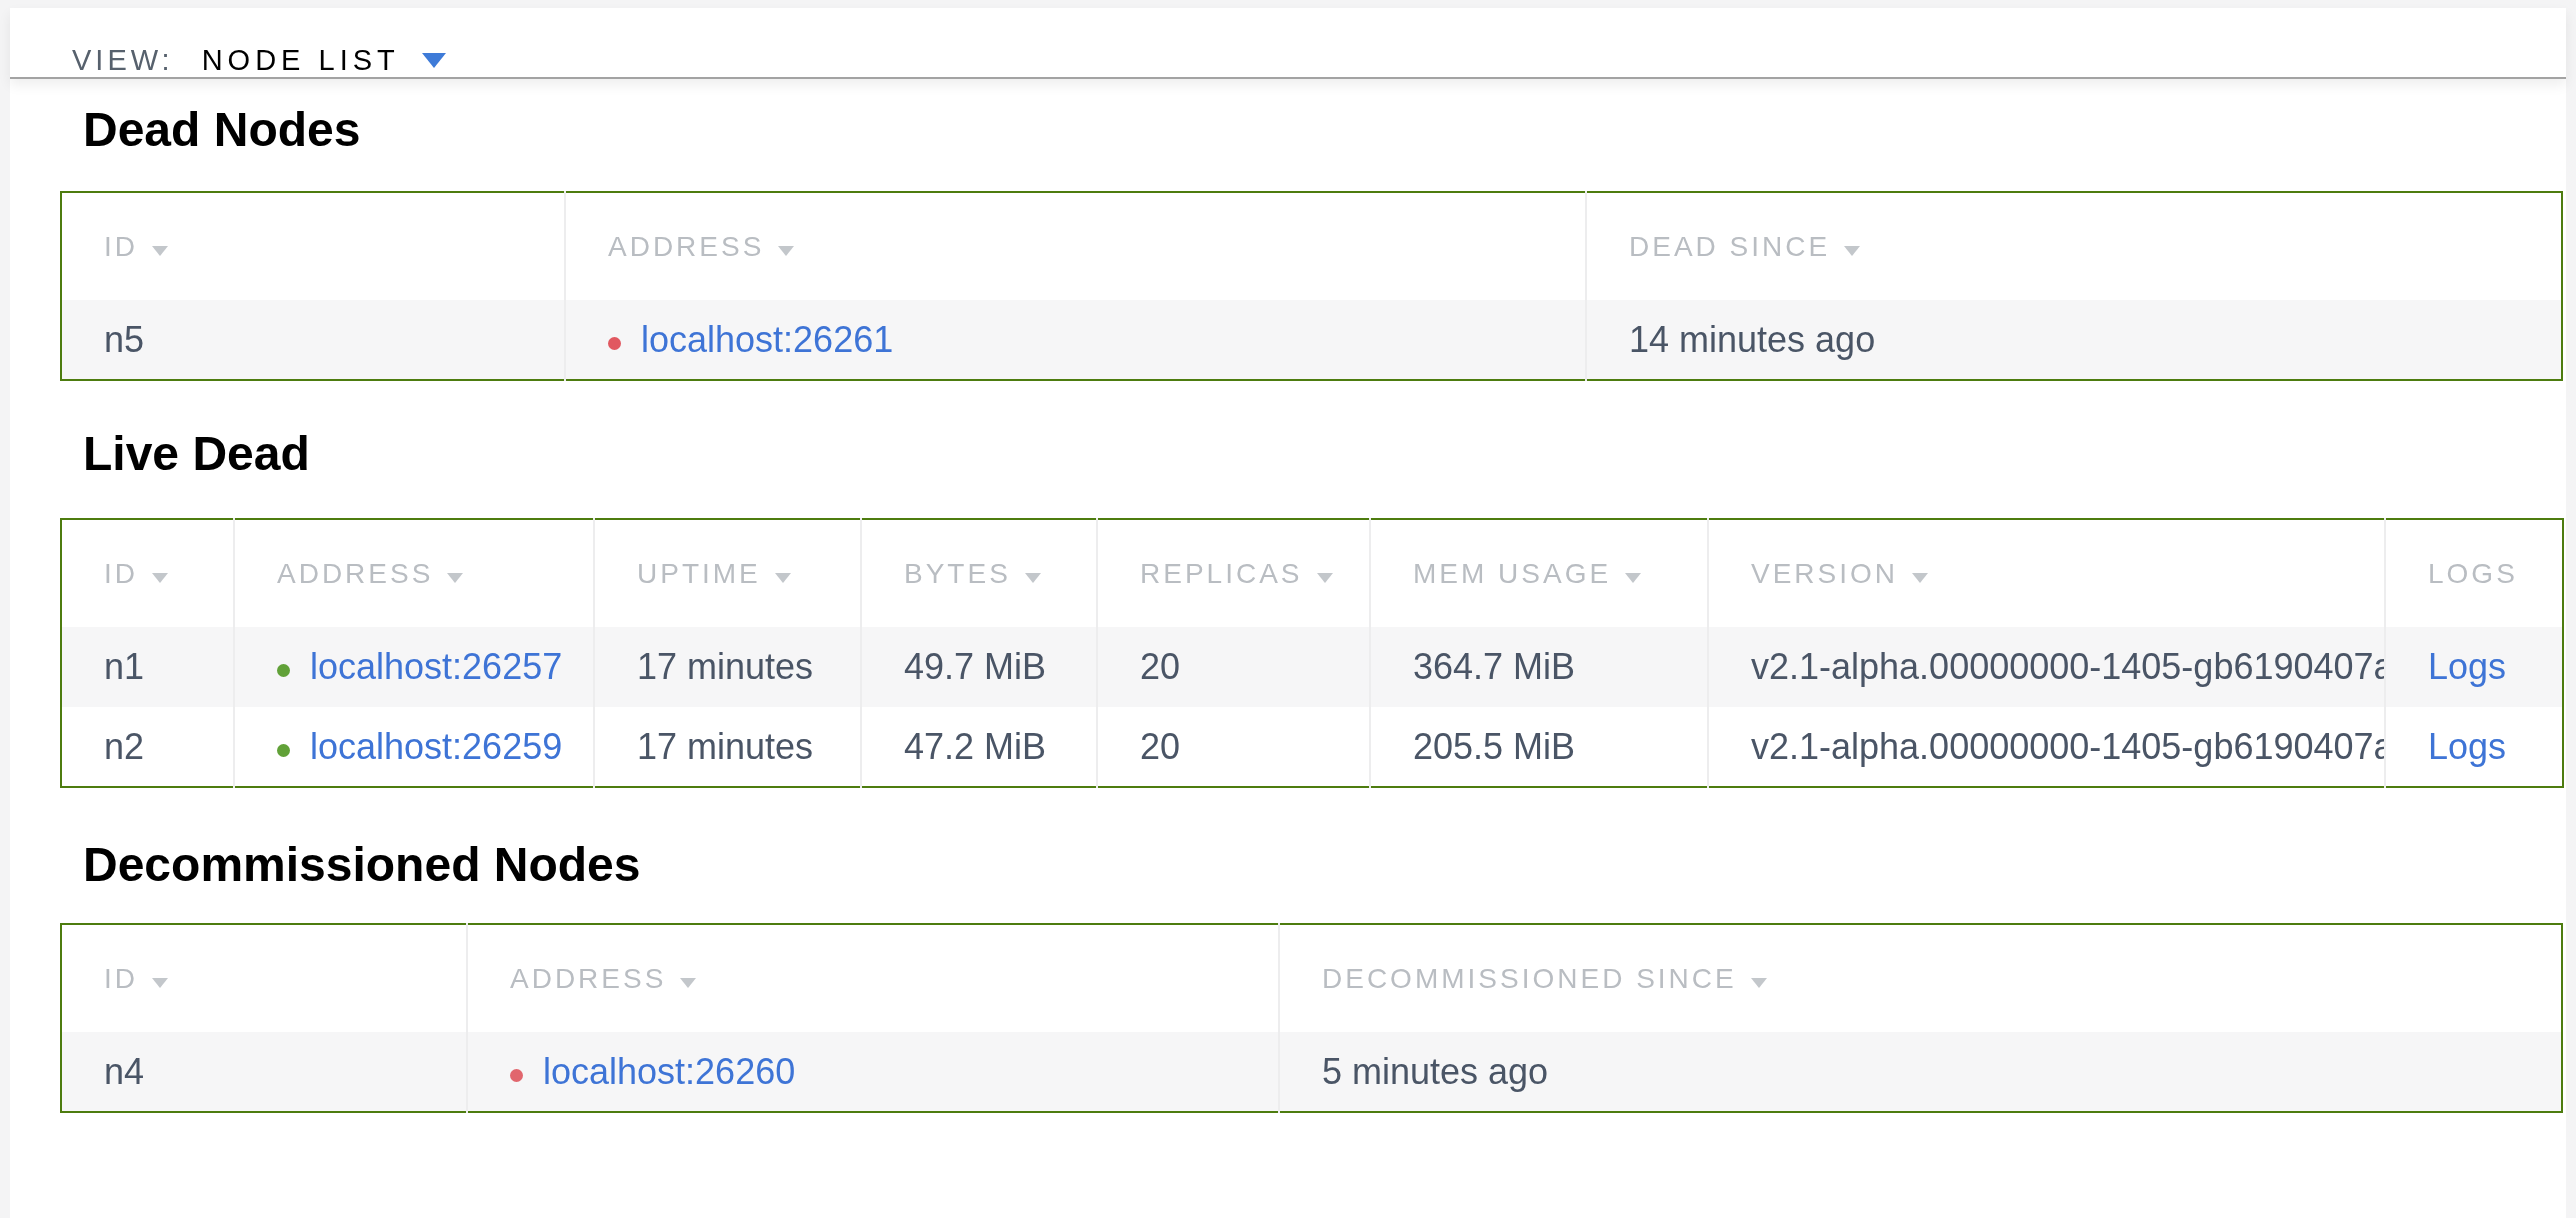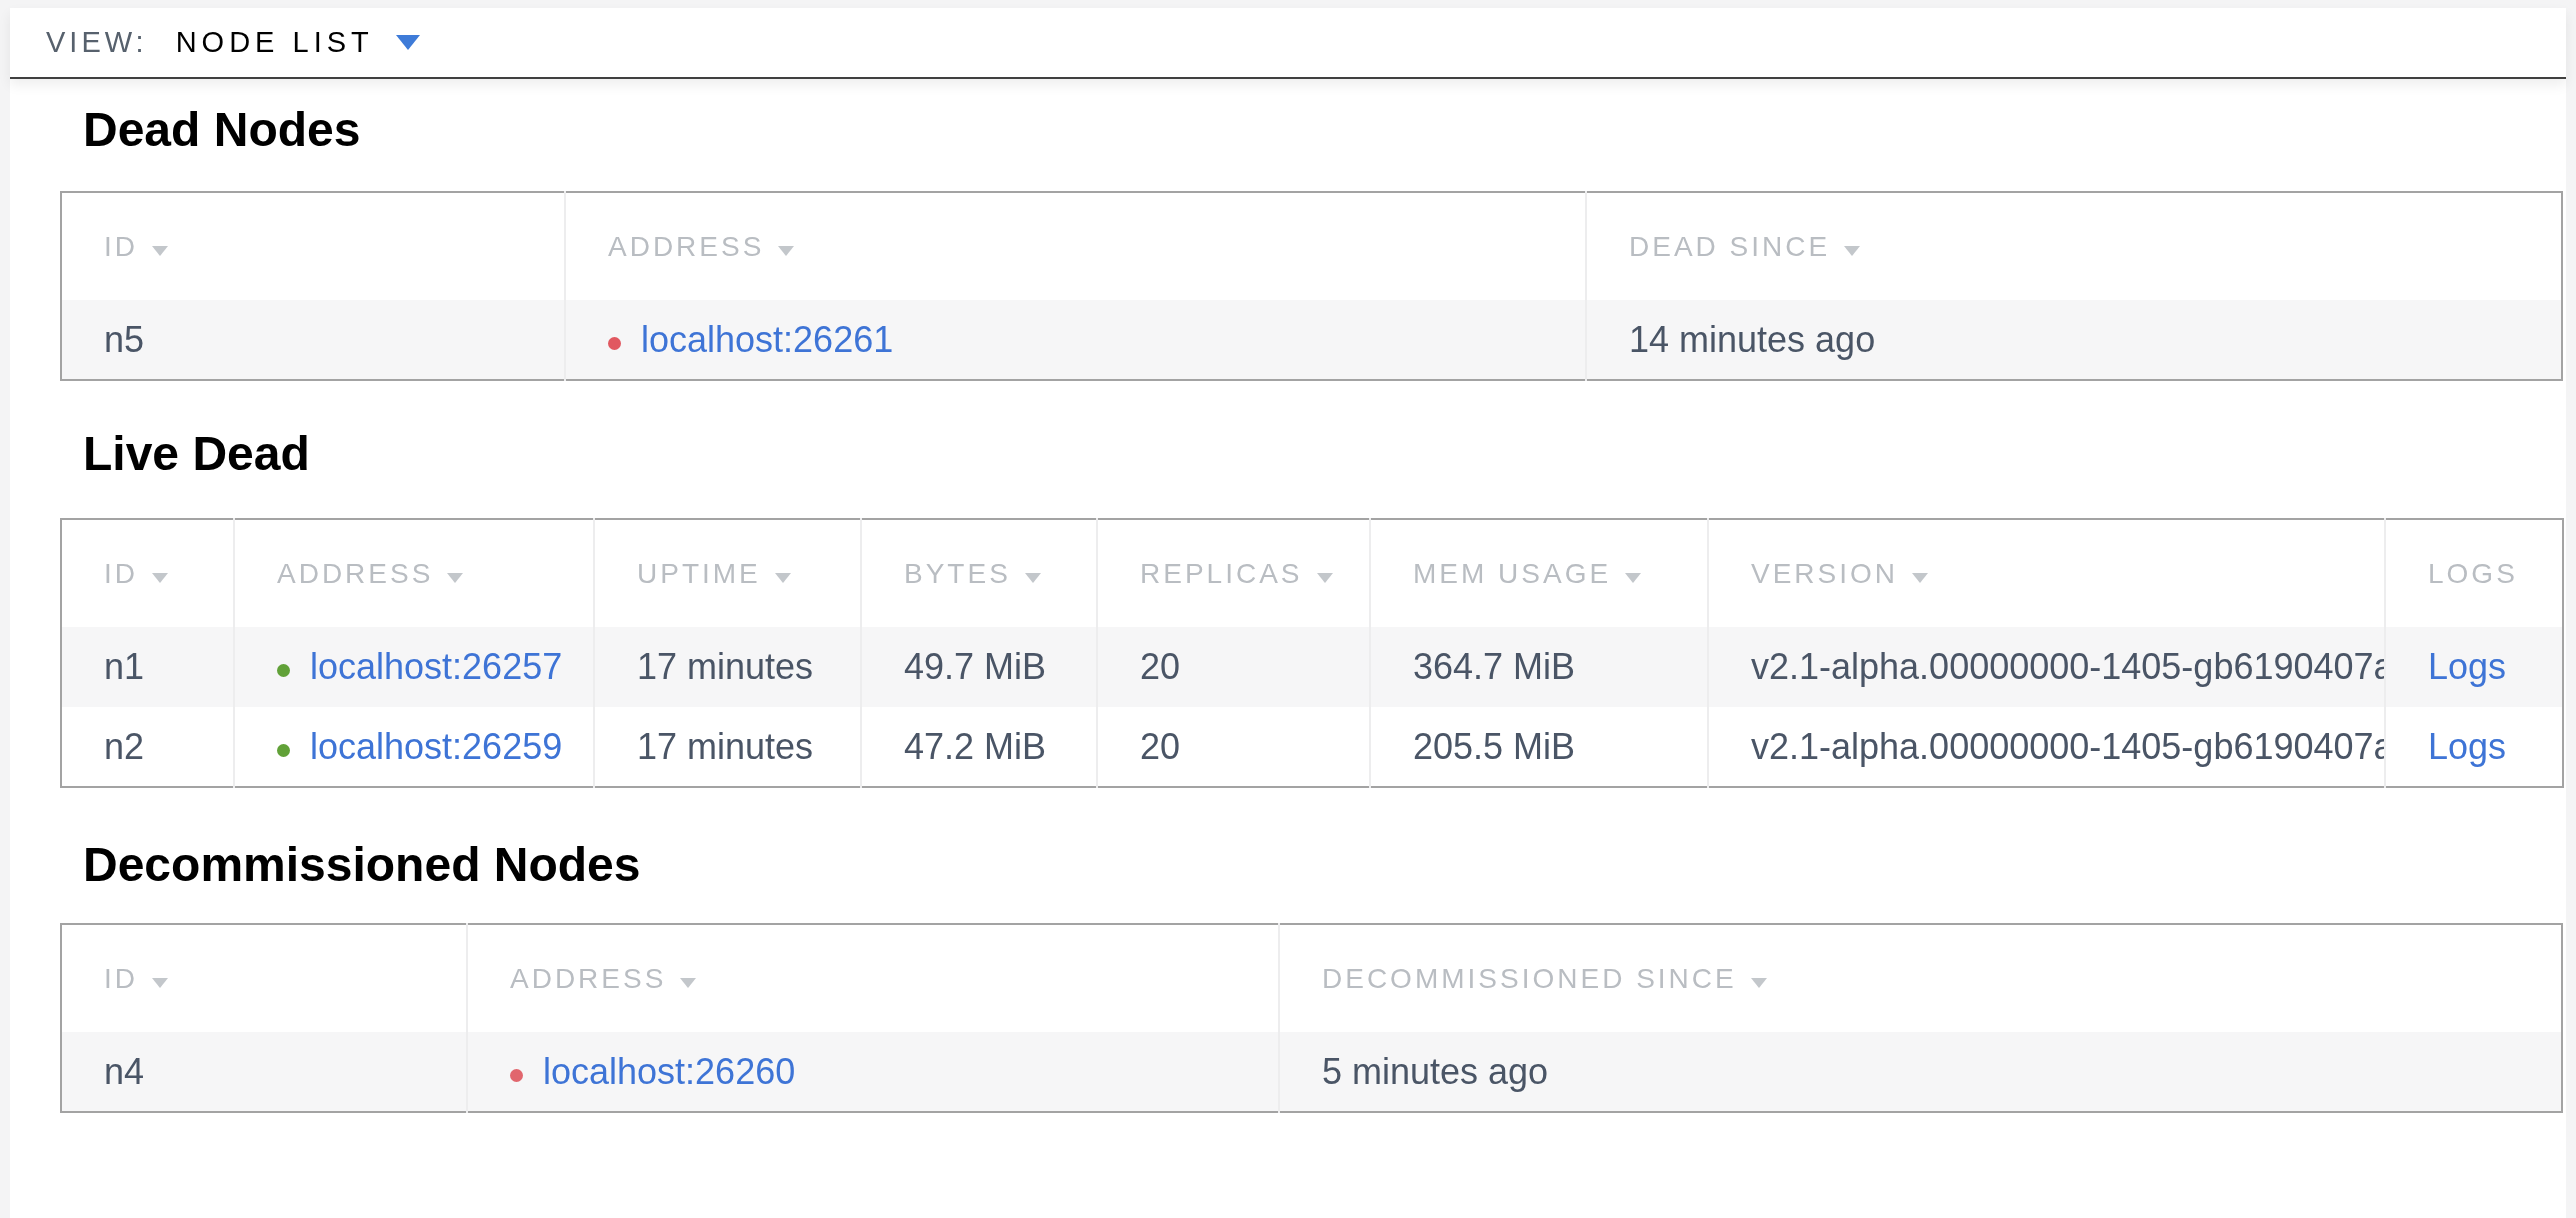--- a/index.html
+++ b/index.html
@@ -13,25 +13,25 @@
     margin: 8px 10px 0 10px;
     width: 2556px;
     min-height: 1211px;
     background: #ffffff;
   }
   
   .topbar {
     position: relative;
     height: 71px;
     background: #ffffff;
-    border-bottom: 2px solid #404040;
+    border-bottom: 2px solid #a3a3a3;
     box-shadow: 0 6px 12px rgba(0,0,0,0.07);
     display: flex;
-    align-items: center;
-    padding-left: 36px;
+    align-items: flex-end;
+    padding-left: 62px;
     z-index: 5;
   }
   .view-label {
     font-size: 29px;
     letter-spacing: 4px;
     color: #57616d;
     font-weight: 400;
   }
   .view-dropdown {
     display: flex;
@@ -67,21 +67,21 @@
   .title-decomm { margin-top: 52px; }
   .t-dead   { margin-top: 36px; }
   .t-live   { margin-top: 39px; }
   .t-decomm { margin-top: 33px; }
 
   table.nodes {
     border-collapse: collapse;
     table-layout: fixed;
     width: 2502px;
     background: #ffffff;
-    border: 2px solid #a3a3a3;
+    border: 2px solid #4d7c0f;
   }
   table.nodes th, table.nodes td {
     border-left: 2px solid #ededee;
     text-align: left;
     vertical-align: middle;
     padding: 0 10px 0 42px;
     white-space: nowrap;
     overflow: hidden;
   }
   table.nodes th:first-child, table.nodes td:first-child { border-left: none; }

